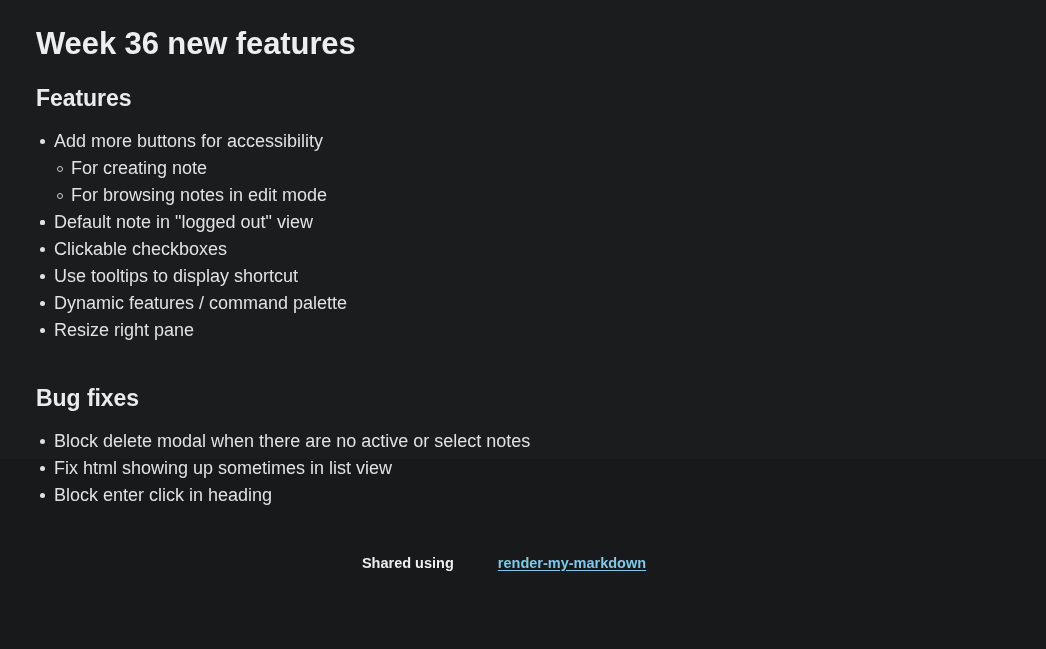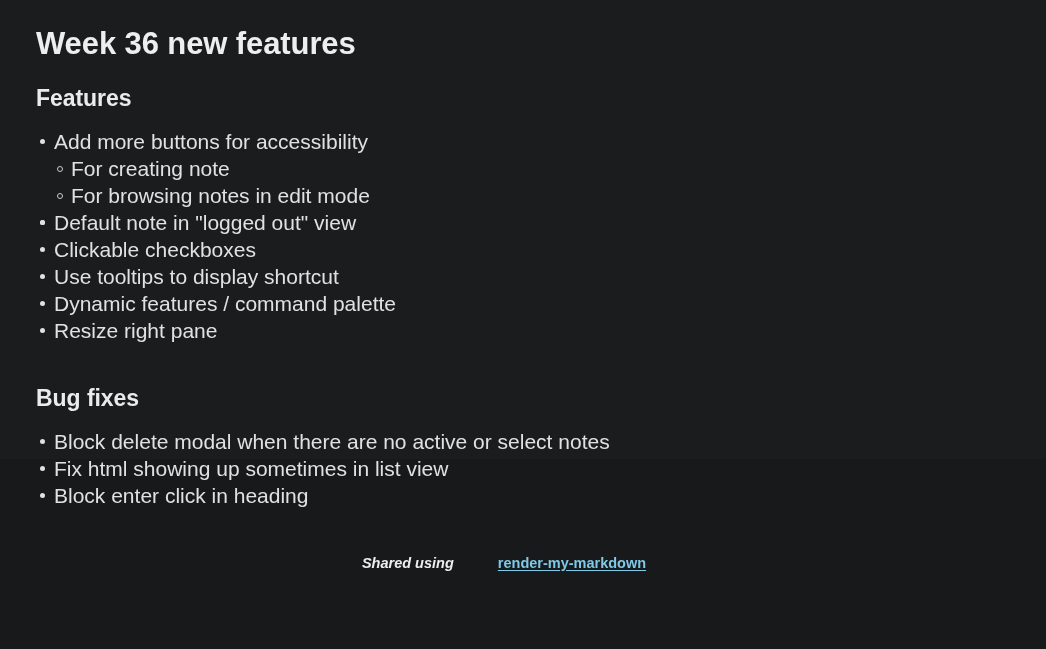--- a/index.html
+++ b/index.html
@@ -58,21 +58,21 @@
 
   ul.md-list {
     list-style: none;
     margin: 0;
     padding: 0;
     padding-top: 16px;
   }
 
   li.md-item {
     position: relative;
-    font-size: 21px;
+    font-size: 18px;
     line-height: 27px;
     color: #dfe1e2;
     padding-left: 18px;
     margin: 0;
   }
 
   li.md-item > .bullet {
     position: absolute;
     left: 4px;
     top: 11px;
@@ -114,21 +114,20 @@
     color: #7ec8e8;
     text-decoration: underline;
     text-underline-offset: 2px;
     font-weight: bold;
     cursor: pointer;
     padding-left: 40px;
   }
 
   .footer .footer-prefix {
     font-weight: bold;
-    font-style: italic;
   }
 </style>
 </head>
 <body>
 
 <div class="page">
   <article class="doc">
 
     <h1 class="doc-title">Week 36 new features</h1>
 

